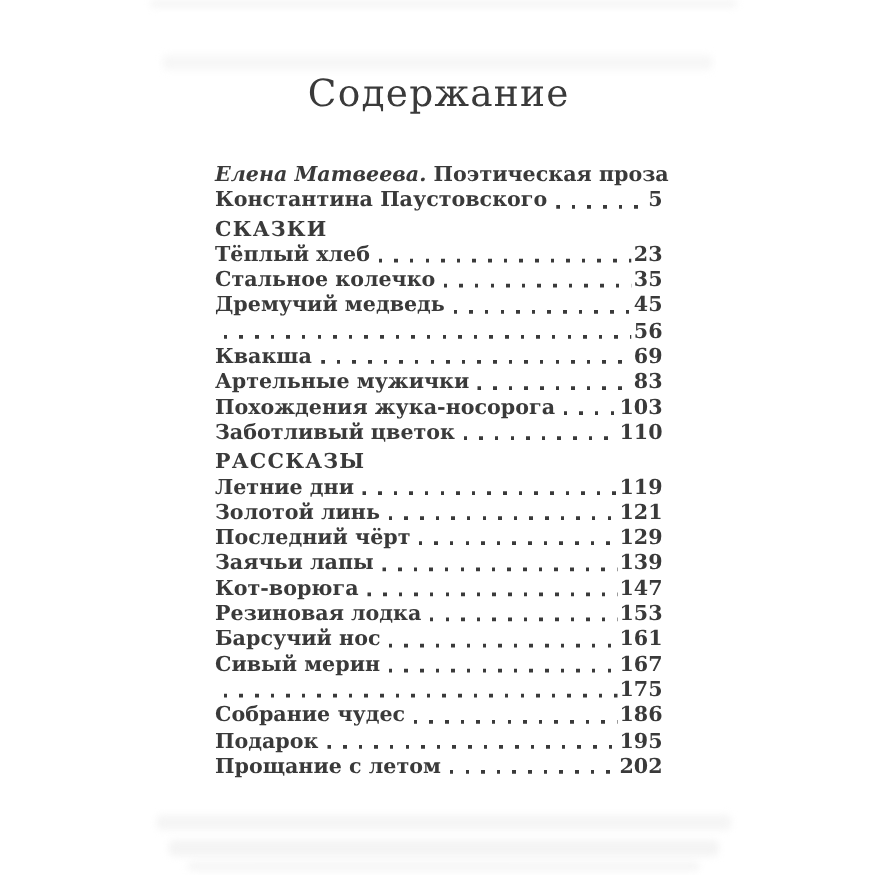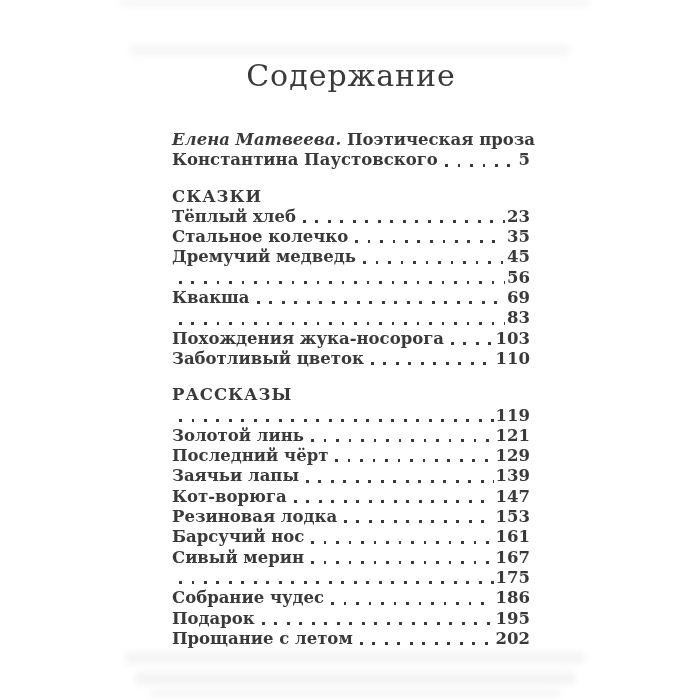--- a/index.html
+++ b/index.html
@@ -21,21 +21,21 @@
     margin:60px 0 0 0;
     font-size:30px;line-height:32px;font-weight:400;
     text-align:center;letter-spacing:1px;
   }
   .toc-body{
     font-size:16.5px;line-height:20.3px;font-weight:600;
   }
   .toc-intro{margin-top:38px;}
   .intro-line1{white-space:nowrap;}
   .intro-author{font-style:italic;}
-  .toc-section{margin-top:16px;}
+  .toc-section{margin-top:3px;}
   .section-header{
     margin:0;font-size:16.5px;line-height:20.3px;font-weight:600;
     letter-spacing:1px;
   }
   .toc-row{
     display:flex;align-items:flex-end;
   }
   .toc-row .toc-entry-title{white-space:nowrap;flex:0 0 auto;}
   .leader{
     flex:1 1 auto;height:3px;min-width:10px;
@@ -110,20 +110,21 @@
     <span class="toc-page-num">56</span>
   </div>
 
   <div class="toc-row">
     <span class="toc-entry-title">Квакша</span>
     <span class="leader"></span>
     <span class="toc-page-num">69</span>
   </div>
 
   <div class="toc-row">
+    <span class="toc-entry-title">Артельные мужички</span>
     <span class="leader"></span>
     <span class="toc-page-num">83</span>
   </div>
 
   <div class="toc-row">
     <span class="toc-entry-title">Похождения жука-носорога</span>
     <span class="leader"></span>
     <span class="toc-page-num">103</span>
   </div>
 
@@ -132,20 +133,21 @@
     <span class="leader"></span>
     <span class="toc-page-num">110</span>
   </div>
 </div>
   </section>
 
   <section class="toc-section">
     <h2 class="section-header">РАССКАЗЫ</h2>
     <div class="section-items">
   <div class="toc-row">
+    <span class="toc-entry-title">Летние дни</span>
     <span class="leader"></span>
     <span class="toc-page-num">119</span>
   </div>
 
   <div class="toc-row">
     <span class="toc-entry-title">Золотой линь</span>
     <span class="leader"></span>
     <span class="toc-page-num">121</span>
   </div>
 

